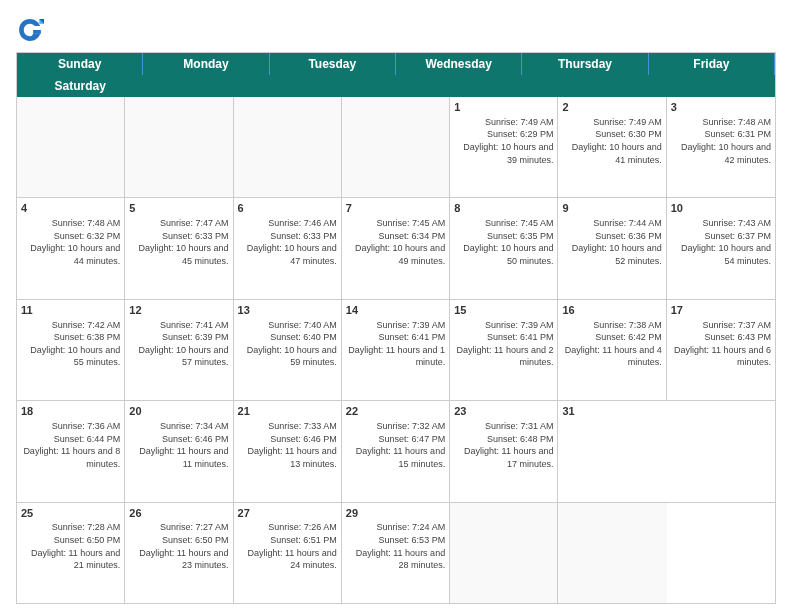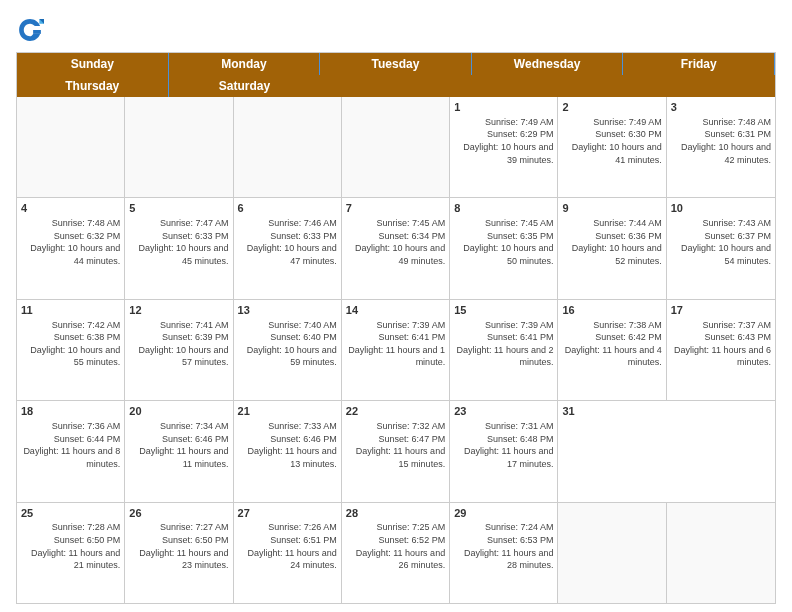--- a/index.html
+++ b/index.html
@@ -54,22 +54,22 @@
       color: #555;
     }
     .calendar {
       flex: 1;
       display: flex;
       flex-direction: column;
       border: 1px solid #ccc;
     }
     .cal-header-row {
       display: grid;
-      grid-template-columns: repeat(5, 1fr);
-      background: #a16207;
+      grid-template-columns: repeat(6, 1fr);
+      background: #0f766e;
     }
     .cal-header-cell {
       color: #fff;
       font-size: 12px;
       font-weight: bold;
       text-align: center;
       padding: 4px 2px;
       border-right: 1px solid #4a90d9;
     }
     .cal-header-cell:last-child { border-right: none; }
@@ -132,22 +132,22 @@
       <div class="location"></div>
     </div>
   </div>
 
   <div class="calendar">
     <div class="cal-header-row" id="cal-header">
         <div class="cal-header-cell">Sunday</div>
         <div class="cal-header-cell">Monday</div>
         <div class="cal-header-cell">Tuesday</div>
         <div class="cal-header-cell">Wednesday</div>
+        <div class="cal-header-cell">Thursday</div>
         <div class="cal-header-cell">Friday</div>
-        <div class="cal-header-cell">Thursday</div>
         <div class="cal-header-cell">Saturday</div>
       </div>
     <div class="cal-body" id="cal-body">
         <div class="cal-row">
           <div class="cal-cell empty"></div>
           <div class="cal-cell empty"></div>
           <div class="cal-cell empty"></div>
           <div class="cal-cell empty"></div>
           <div class="cal-cell">
             <span class="day-num">1</span>
@@ -302,26 +302,20 @@
             <span class="day-num">26</span>
             <div class="cell-info" style="white-space: pre-line;">Sunrise: 7:27 AM
 Sunset: 6:50 PM
 Daylight: 11 hours and 23 minutes.</div>
           </div>
           <div class="cal-cell">
             <span class="day-num">27</span>
             <div class="cell-info" style="white-space: pre-line;">Sunrise: 7:26 AM
 Sunset: 6:51 PM
 Daylight: 11 hours and 24 minutes.</div>
-          </div>
-          <div class="cal-cell">
-            <span class="day-num">28</span>
-            <div class="cell-info" style="white-space: pre-line;">Sunrise: 7:25 AM
-Sunset: 6:52 PM
-Daylight: 11 hours and 26 minutes.</div>
           </div>
           <div class="cal-cell">
             <span class="day-num">29</span>
             <div class="cell-info" style="white-space: pre-line;">Sunrise: 7:24 AM
 Sunset: 6:53 PM
 Daylight: 11 hours and 28 minutes.</div>
           </div>
           <div class="cal-cell empty"></div>
           <div class="cal-cell empty"></div>
         </div>

